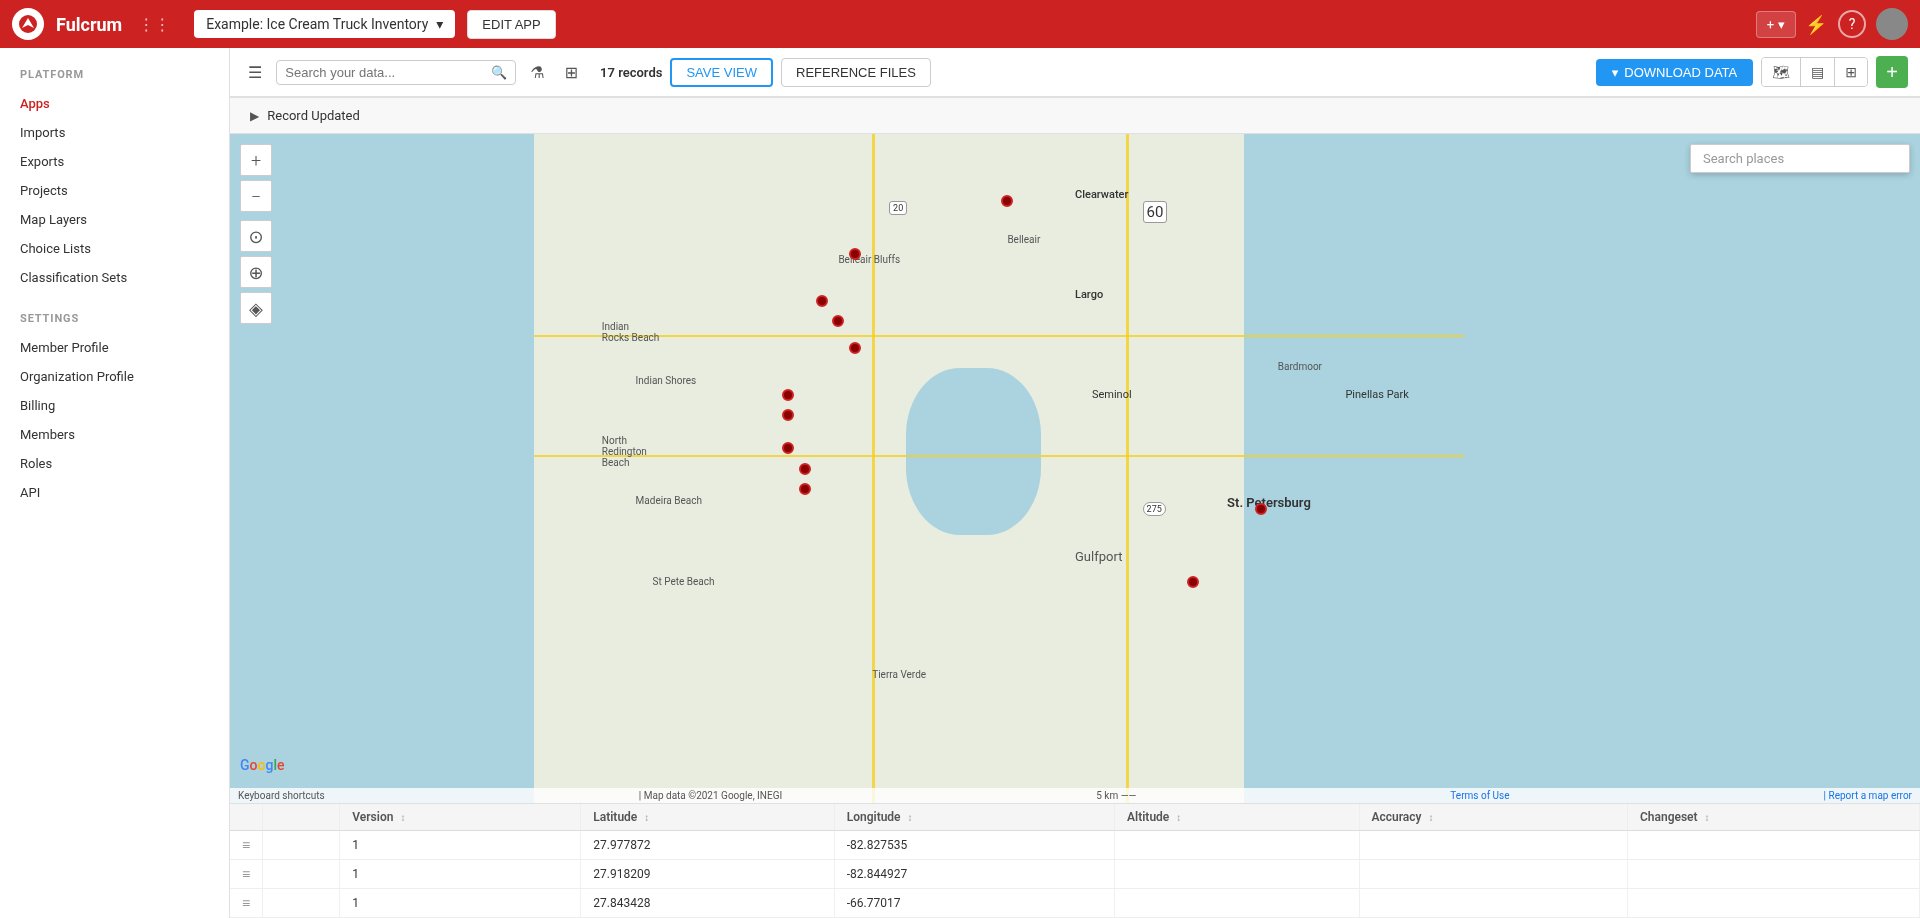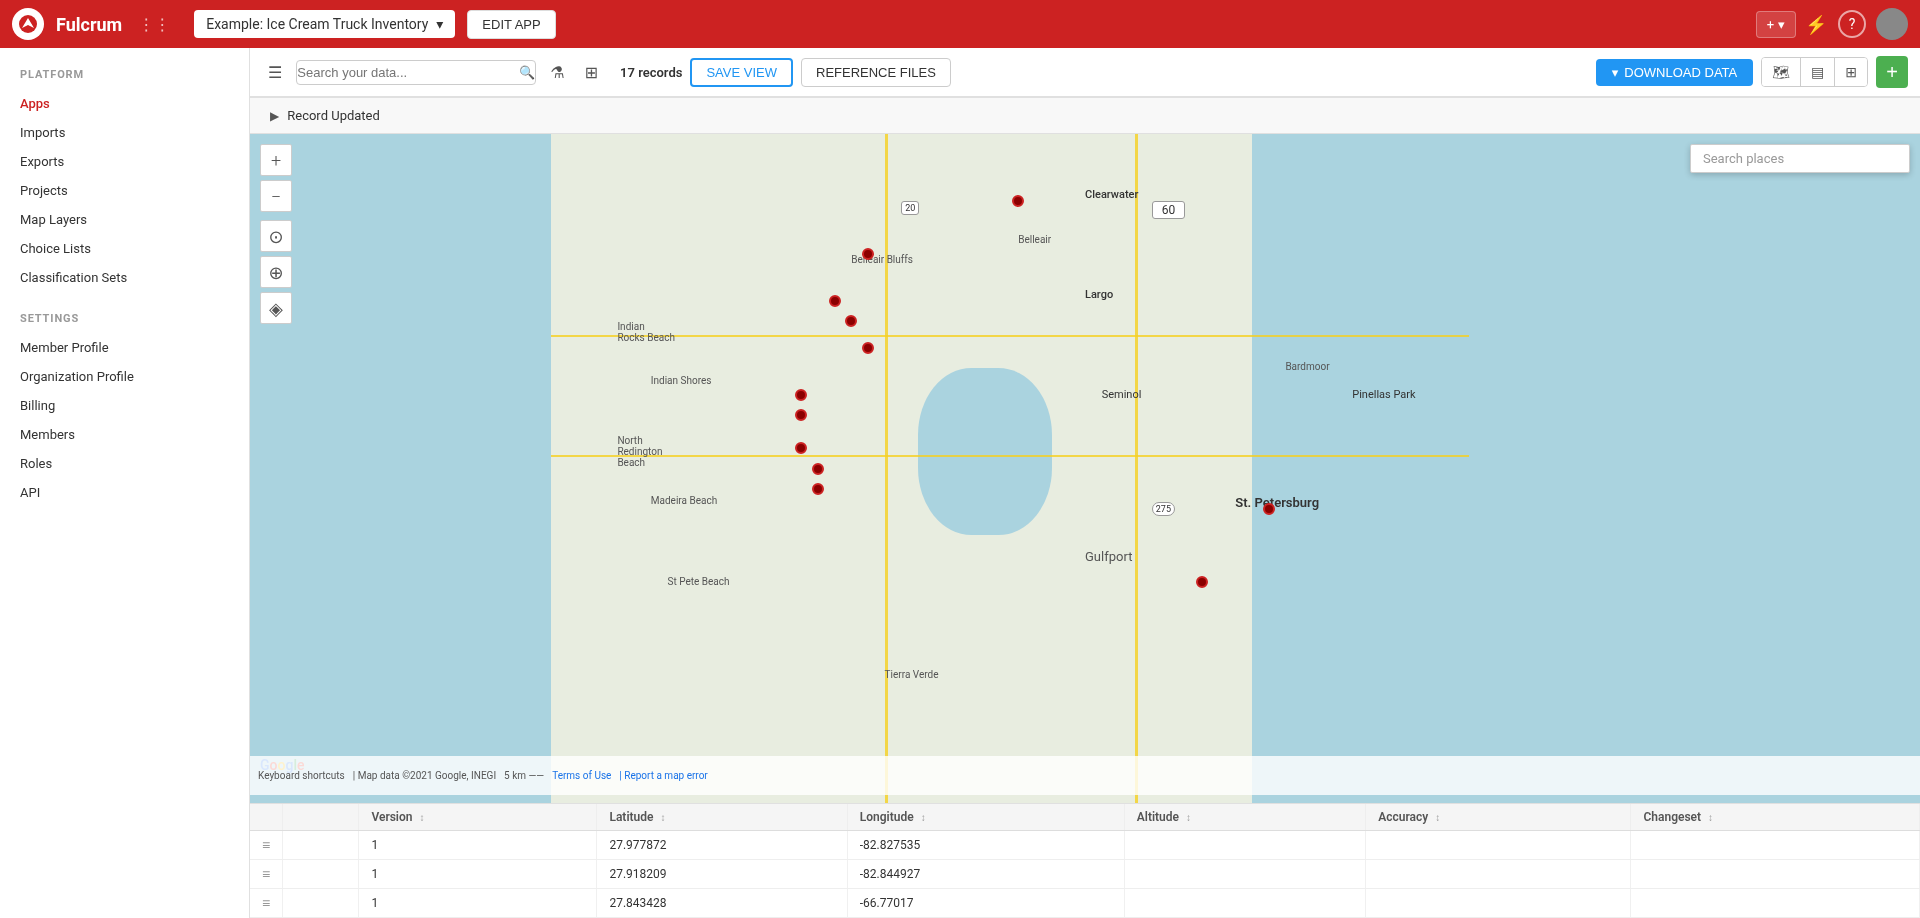--- a/index.html
+++ b/index.html
@@ -89,21 +89,21 @@
 
     
     .main-layout {
       display: flex;
       flex: 1;
       overflow: hidden;
     }
 
     
     .sidebar {
-      width: 250px;
+      width: 230px;
       background: white;
       border-right: 1px solid #e0e0e0;
       flex-shrink: 0;
       overflow-y: auto;
       padding: 16px 0;
     }
     .sidebar-section-title {
       font-size: 11px;
       font-weight: 700;
       color: #999;
@@ -145,21 +145,21 @@
       cursor: pointer;
       padding: 4px 6px;
       color: #555;
       font-size: 16px;
     }
     .search-input-wrap {
       display: flex;
       align-items: center;
       border: 1px solid #ccc;
       border-radius: 4px;
-      padding: 4px 0;
+      padding: 4px 8px;
       gap: 4px;
       flex: 1;
       max-width: 240px;
     }
     .search-input-wrap input {
       border: none;
       outline: none;
       font-size: 13px;
       width: 100%;
     }
@@ -355,30 +355,31 @@
     .google-logo span:nth-child(1) { color: #4285F4; }
     .google-logo span:nth-child(2) { color: #EA4335; }
     .google-logo span:nth-child(3) { color: #FBBC05; }
     .google-logo span:nth-child(4) { color: #4285F4; }
     .google-logo span:nth-child(5) { color: #34A853; }
     .google-logo span:nth-child(6) { color: #EA4335; }
 
     
     .map-footer {
       position: absolute;
-      bottom: 8px;
+      bottom: 0;
       right: 0;
       left: 0;
       background: rgba(255,255,255,0.8);
       font-size: 10px;
       color: #666;
-      padding: 14px 8px;
+      padding: 2px 8px;
       display: flex;
       gap: 8px;
       align-items: center;
+      justify-content: space-between;
     }
 
     
     .data-table {
       background: white;
       border-top: 1px solid #e0e0e0;
       flex-shrink: 0;
       overflow-x: auto;
     }
     .data-table table {
@@ -556,21 +557,21 @@
           <div style="position:absolute;left:62%;top:34%;font-size:10px;color:#555;">Bardmoor</div>
           <div style="position:absolute;left:66%;top:38%;font-size:11px;color:#333;">Pinellas Park</div>
           <div style="position:absolute;left:22%;top:45%;font-size:10px;color:#555;">North<br>Redington<br>Beach</div>
           <div style="position:absolute;left:24%;top:54%;font-size:10px;color:#555;">Madeira Beach</div>
           <div style="position:absolute;left:59%;top:54%;font-size:13px;color:#333;font-weight:600;">St. Petersburg</div>
           <div style="position:absolute;left:50%;top:62%;font-size:13px;color:#555;">Gulfport</div>
           <div style="position:absolute;left:25%;top:66%;font-size:10px;color:#555;">St Pete Beach</div>
           <div style="position:absolute;left:38%;top:80%;font-size:10px;color:#555;">Tierra Verde</div>
 
           <div style="position:absolute;left:39%;top:10%;background:white;border:1px solid #999;border-radius:3px;font-size:9px;padding:1px 3px;">20</div>
-          <div style="position:absolute;left:54%;top:10%;background:white;border:1px solid #999;border-radius:3px;font-size:12px;padding:1px 9px;">60</div>
+          <div style="position:absolute;left:54%;top:10%;background:white;border:1px solid #999;border-radius:3px;font-size:15px;padding:1px 3px;">60</div>
           <div style="position:absolute;left:54%;top:55%;background:white;border:1px solid #999;border-radius:7px;font-size:9px;padding:1px 3px;">275</div>
 
           <div class="map-pin" style="left:46%;top:10%;"></div>
           <div class="map-pin" style="left:37%;top:18%;"></div>
           <div class="map-pin" style="left:35%;top:25%;"></div>
           <div class="map-pin" style="left:36%;top:28%;"></div>
           <div class="map-pin" style="left:37%;top:32%;"></div>
           <div class="map-pin" style="left:33%;top:39%;"></div>
           <div class="map-pin" style="left:33%;top:42%;"></div>
           <div class="map-pin" style="left:33%;top:47%;"></div>

